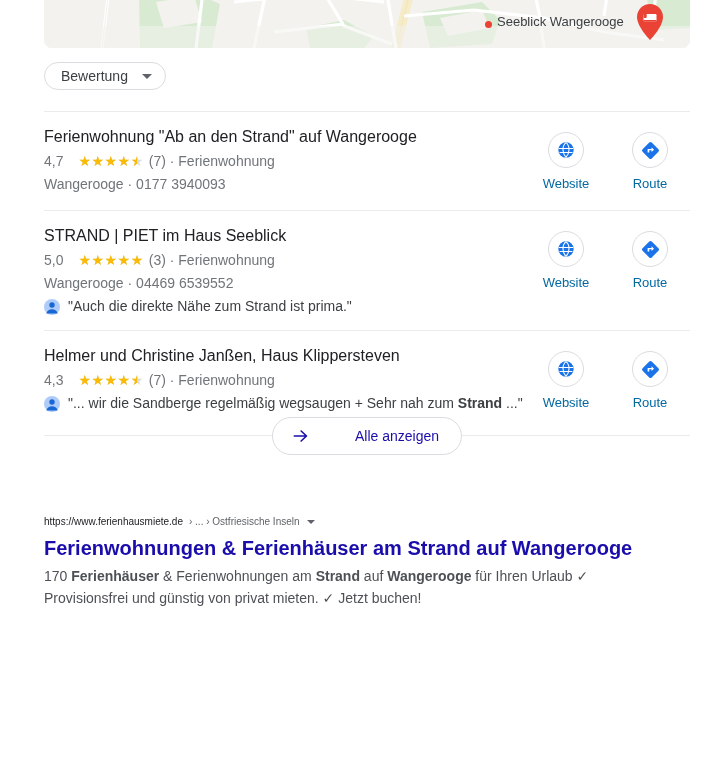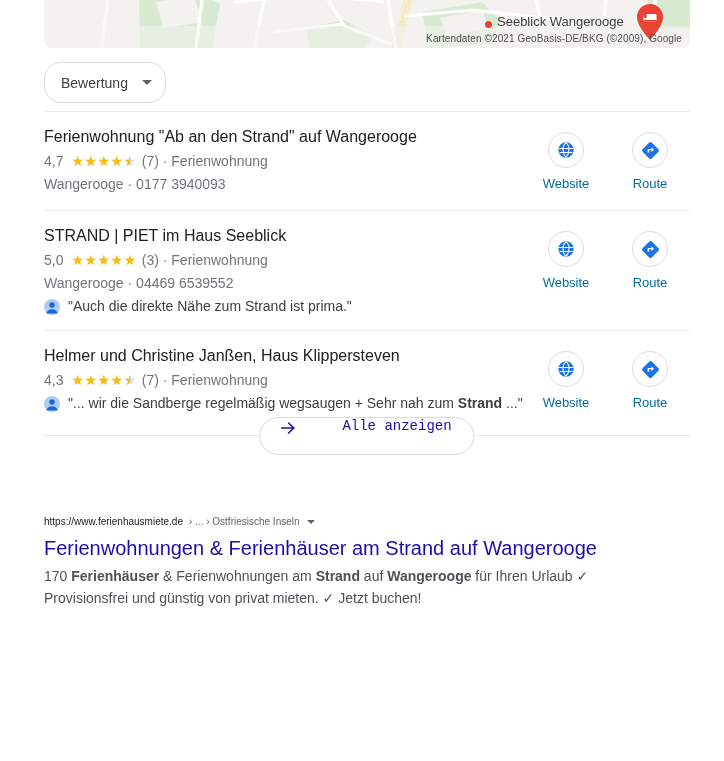--- a/index.html
+++ b/index.html
@@ -37,21 +37,21 @@
   }
   .pin {
     position: absolute; left: 637px; top: 4px;
     width: 26px; height: 36px;
   }
 
   
   .chips { position: absolute; left: 44px; top: 62px; display: flex; gap: 12px; }
   .chip {
     display: inline-flex; align-items: center; gap: 14px;
-    height: 41px; padding: 0 13px 0 16px;
+    height: 28px; padding: 0 13px 0 16px;
     border: 1px solid #dadce0; border-radius: 17px;
     background: #fff; cursor: pointer;
     font-size: 14px; color: #3c4043; white-space: nowrap;
   }
   .caret {
     width: 0; height: 0; flex: none;
     border-left: 5px solid transparent;
     border-right: 5px solid transparent;
     border-top: 5px solid #5f6368;
   }
@@ -68,21 +68,21 @@
   }
   .listing .info { flex: 1 1 auto; min-width: 0; }
   .l-title {
     font-size: 16px; color: #202124; line-height: 21px;
     margin: 0 0 4px 0; cursor: pointer;
   }
   .l-rating {
     font-size: 14px; color: #70757a; line-height: 20px;
     display: flex; align-items: center; gap: 0; margin-bottom: 3px;
   }
-  .l-rating .num { color: #70757a; margin-right: 8px; }
+  .l-rating .num { color: #70757a; margin-right: 15px; }
   .stars { display: inline-block; position: relative; height: 14px; line-height: 14px; margin-right: 5px; }
   .stars .back { color: #dadce0; font-size: 14px; letter-spacing: 0.5px; }
   .stars .front {
     position: absolute; left: 0; top: 0; overflow: hidden; white-space: nowrap;
     color: #fabb05; font-size: 14px; letter-spacing: 0.5px;
   }
   .l-meta { font-size: 14px; color: #70757a; line-height: 20px; margin-bottom: 2px; }
   .l-quote {
     font-size: 14px; color: #3c4043; line-height: 20px;
     display: flex; align-items: flex-start; gap: 8px; margin-top: 3px;
@@ -99,45 +99,45 @@
   }
   .action-label { font-size: 13px; color: #0369a1; line-height: 16px; }
 
   
   .viewall-row {
     position: relative; height: 1px; background: #ebebeb;
     width: 646px; margin-top: 8px;
   }
   .viewall-btn {
     position: absolute; left: 50%; top: 50%; transform: translate(-50%, -50%);
-    display: inline-flex; align-items: flex-start; gap: 44px;
+    display: inline-flex; align-items: center; gap: 44px;
     height: 38px; padding: 0 22px 0 18px;
     background: #fff; border: 1px solid #dadce0; border-radius: 19px;
-    cursor: pointer; white-space: nowrap; font-family: Liberation Mono, monospace;
+    cursor: pointer; white-space: nowrap;
   }
   .viewall-label { font-size: 14px; color: #1a0dab; }
 
   
   .results { position: absolute; left: 44px; top: 512px; width: 650px; }
   .result { margin-bottom: 28px; }
   .r-url-line {
     display: flex; align-items: center; gap: 6px;
     font-size: 10px; line-height: 20px; margin-bottom: 3px;
   }
   .r-domain { color: #202124; cursor: pointer; }
   .r-path { color: #5f6368; }
   .r-caret {
     width: 0; height: 0; margin-left: 1px;
     border-left: 4px solid transparent;
     border-right: 4px solid transparent;
     border-top: 4px solid #5f6368; cursor: pointer;
   }
   .r-title {
     font-size: 20px; line-height: 26px; color: #1a0dab;
-    margin: 0 0 4px 0; font-weight: normal; cursor: pointer;
+    margin: 0 0 4px 0; font-weight: bold; cursor: pointer;
   }
   .r-snippet {
     font-size: 14px; line-height: 22px; color: #4d5156;
     max-width: 608px;
   }
   .r-snippet b { font-weight: bold; color: #4d5156; }
 </style>
 </head>
 <body>
 
@@ -195,21 +195,20 @@
   <div class="poi-dot"></div>
   <div class="poi-label">Seeblick Wangerooge</div>
 
   <svg class="pin" viewBox="0 0 26 36">
     <path d="M13 0 C5.8 0 0 5.8 0 13 C0 22.8 13 36 13 36 C13 36 26 22.8 26 13 C26 5.8 20.2 0 13 0 Z" fill="#ea4335"></path>
     <rect x="6.5" y="10" width="13" height="7.5" rx="1.2" fill="#ffffff"></rect>
     <rect x="6.5" y="9" width="3.2" height="5" rx="1" fill="#ea4335"></rect>
     <rect x="6.5" y="16" width="13" height="1.6" fill="#ea4335"></rect>
   </svg>
 
-  <div class="map-attr">Kartendaten ©2021 GeoBasis-DE/BKG (©2009), Google</div>
 
   <div class="chips">
     <div class="chip">
       <span>Bewertung</span>
       <span class="caret"></span>
     </div>
   </div>
 
   <div class="pack">
     <div class="rule"></div>

